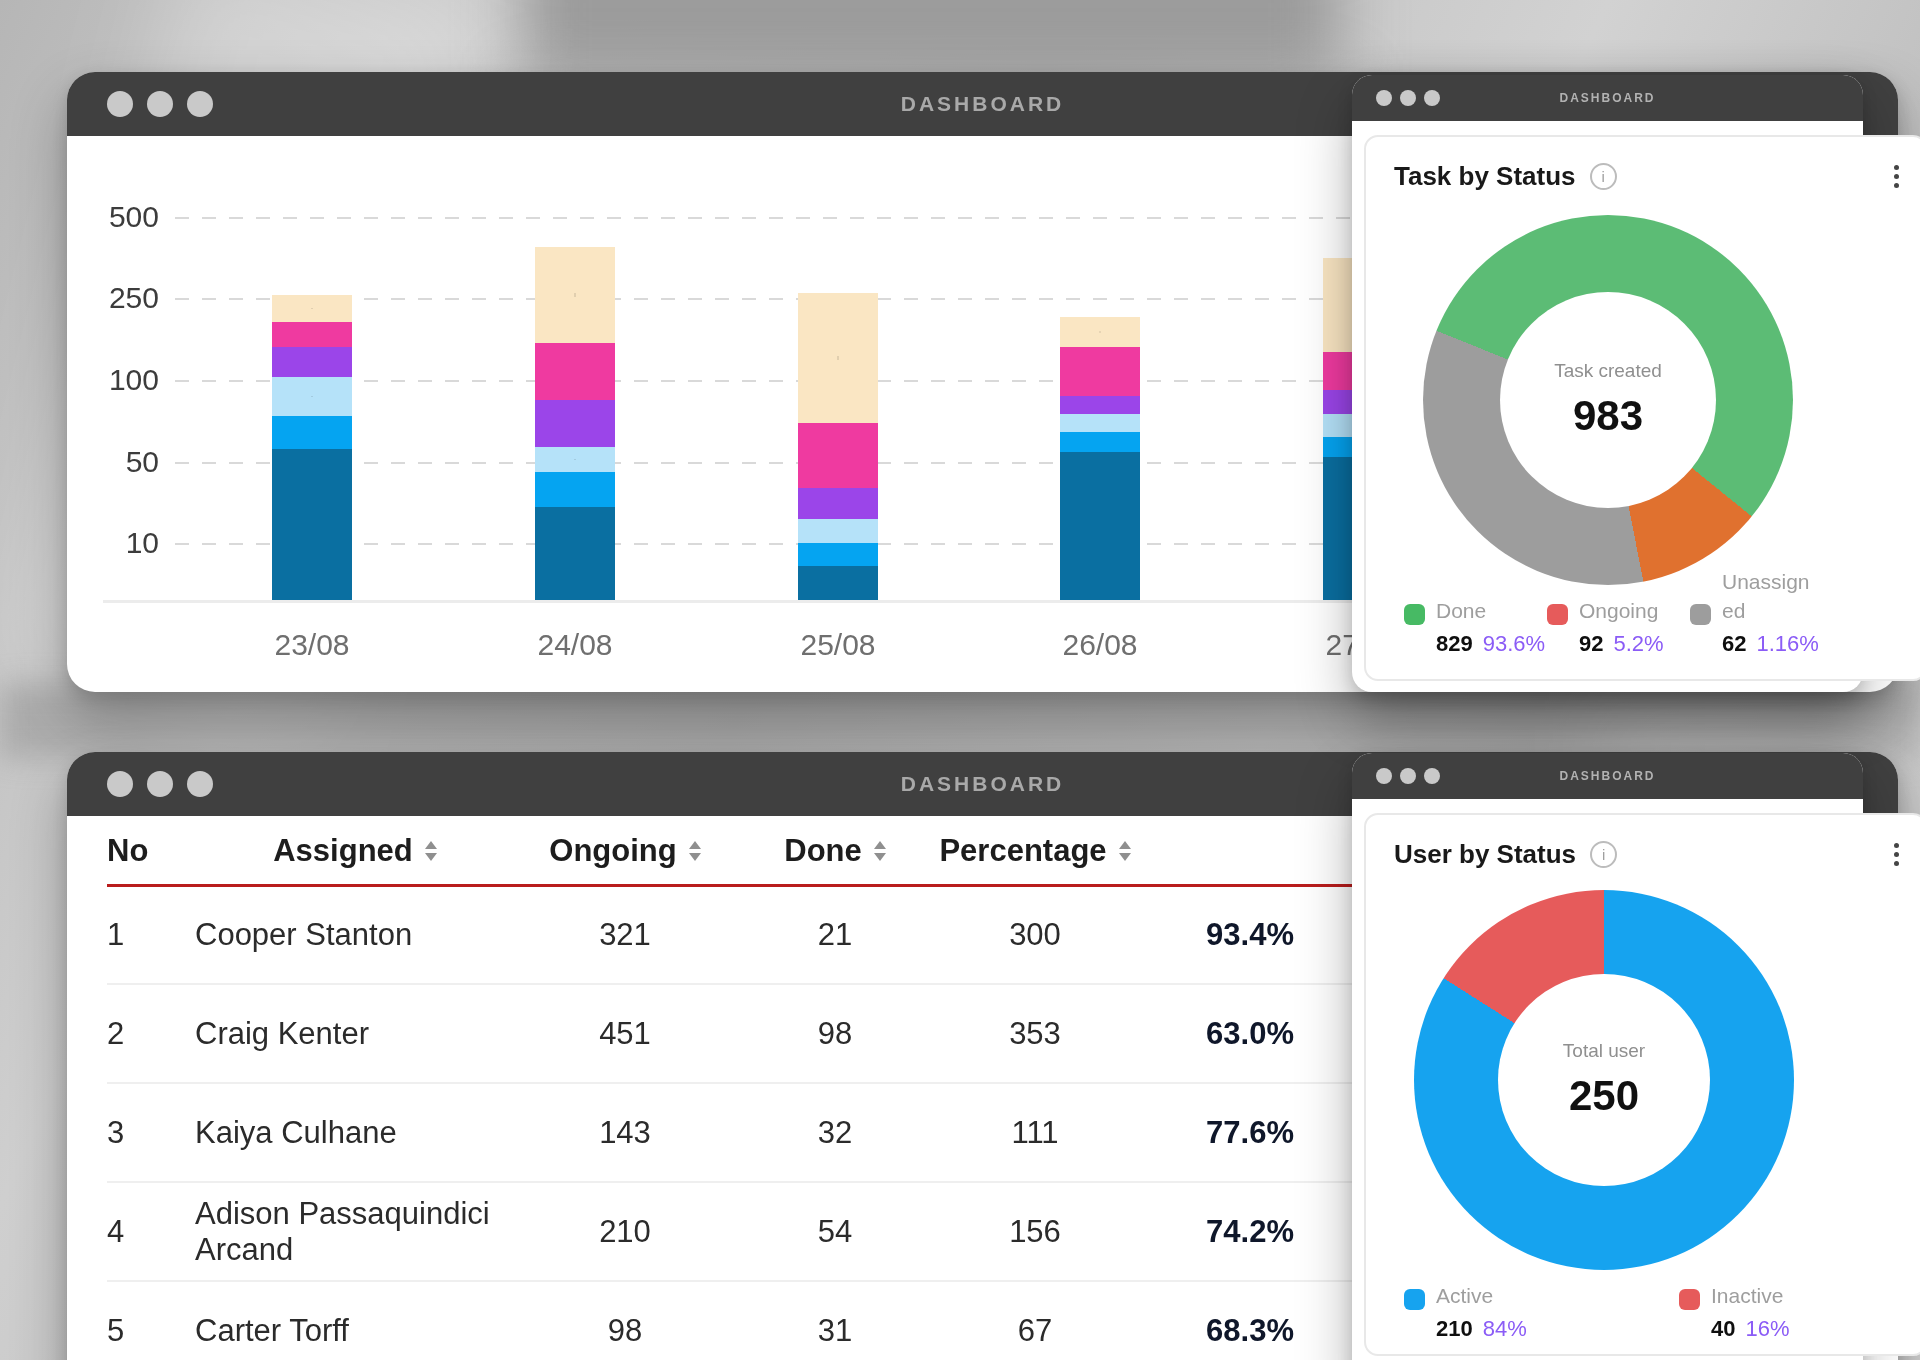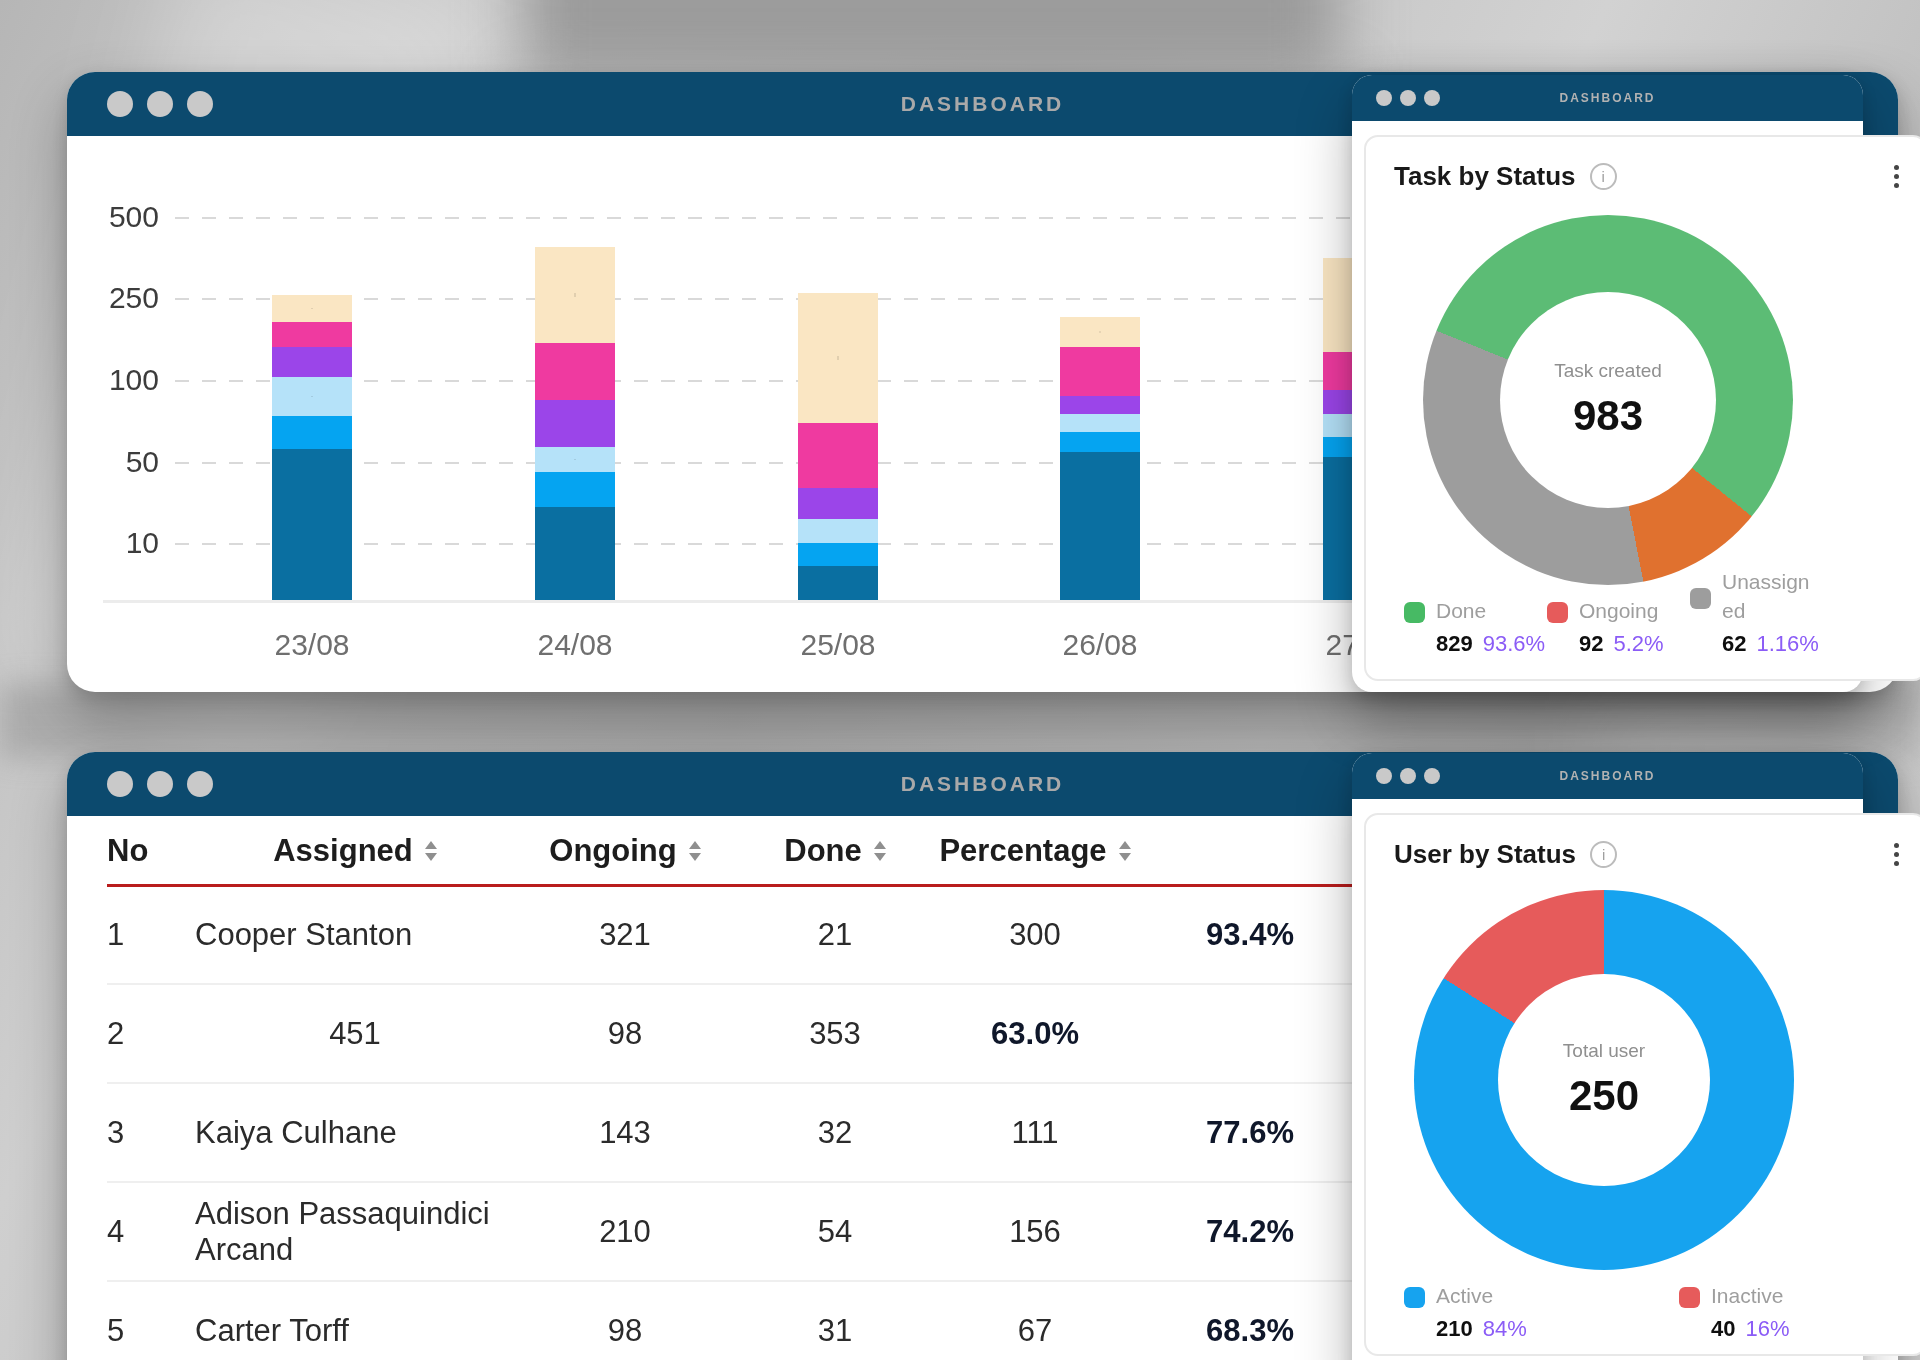--- a/index.html
+++ b/index.html
@@ -10,21 +10,21 @@
   }
   .bg-shape{position:absolute;pointer-events:none;}
   .bg-dark-top{left:520px;top:-60px;width:820px;height:140px;background:#9b9b9b;filter:blur(30px);}
   .bg-light-streak{left:90px;top:-40px;width:320px;height:760px;background:rgba(255,255,255,.28);filter:blur(46px);transform:rotate(14deg);}
   .bg-mid-band{left:0;top:684px;width:1920px;height:74px;background:rgba(138,138,138,.45);filter:blur(14px);}
   .bg-right-soft{left:1600px;top:700px;width:400px;height:700px;background:rgba(255,255,255,.20);filter:blur(50px);}
 
   .window{position:absolute;background:#fff;box-shadow:0 26px 55px rgba(0,0,0,.30),0 6px 16px rgba(0,0,0,.14);}
   .win-lg{border-radius:28px;}
   .win-sm{border-radius:20px;}
-  .titlebar{position:absolute;left:0;top:0;right:0;background:#0c4a6e;display:flex;align-items:center;}
+  .titlebar{position:absolute;left:0;top:0;right:0;background:#404040;display:flex;align-items:center;}
   .win-lg .titlebar{height:64px;border-radius:28px 28px 0 0;}
   .win-sm .titlebar{height:46px;border-radius:20px 20px 0 0;}
   .lights{display:flex;align-items:center;}
   .win-lg .lights{gap:14px;margin-left:40px;}
   .win-sm .lights{gap:8px;margin-left:24px;}
   .light{border-radius:50%;background:#c9c9c9;}
   .win-lg .light{width:26px;height:26px;}
   .win-sm .light{width:16px;height:16px;}
   .win-title{position:absolute;left:0;right:0;text-align:center;color:#a9a9a9;font-weight:700;}
   .win-lg .win-title{font-size:21px;letter-spacing:3px;}
@@ -55,21 +55,21 @@
   .kebab i{width:5px;height:5px;border-radius:50%;background:#454545;}
 
   .donut{position:absolute;border-radius:50%;}
   .donut-hole{position:absolute;background:#fff;border-radius:50%;display:flex;flex-direction:column;
     align-items:center;justify-content:center;gap:10px;}
   .donut-center-label{font-size:19px;color:#8f8f8f;}
   .donut-center-value{font-size:42px;font-weight:800;color:#101010;}
 
   .legend{position:absolute;display:flex;}
   .lg-item{display:flex;flex-direction:column;justify-content:flex-end;flex:none;}
-  .lg-top{display:flex;align-items:center;gap:11px;}
+  .lg-top{display:flex;align-items:flex-end;gap:11px;}
   .lg-swatch{width:21px;height:21px;border-radius:6px;flex:none;margin-top:3px;}
   .lg-label{font-size:21px;color:#9e9e9e;line-height:1.35;overflow-wrap:break-word;max-width:96px;}
   .lg-nums{margin-left:32px;margin-top:6px;font-size:22px;}
   .lg-count{font-weight:700;color:#0f0f0f;}
   .lg-pct{color:#8b5cf6;margin-left:10px;}
 
   
   #table-window{left:67px;top:752px;width:1831px;height:660px;}
   .t-grid{display:grid;grid-template-columns:88px 320px 220px 200px 200px 230px;align-items:center;}
   .t-header{position:absolute;left:40px;right:40px;top:66px;height:66px;border-bottom:3px solid #b91c1c;}
@@ -198,20 +198,21 @@
       <div class="t-row t-grid">
         <div class="td">1</div>
         <div class="td">Cooper Stanton</div>
         <div class="td center">321</div>
         <div class="td center">21</div>
         <div class="td center">300</div>
         <div class="td center pct">93.4%</div>
       </div>
       <div class="t-row t-grid">
         <div class="td">2</div>
+        <div class="td">Craig Kenter</div>
         <div class="td center">451</div>
         <div class="td center">98</div>
         <div class="td center">353</div>
         <div class="td center pct">63.0%</div>
       </div>
       <div class="t-row t-grid">
         <div class="td">3</div>
         <div class="td">Kaiya Culhane</div>
         <div class="td center">143</div>
         <div class="td center">32</div>

